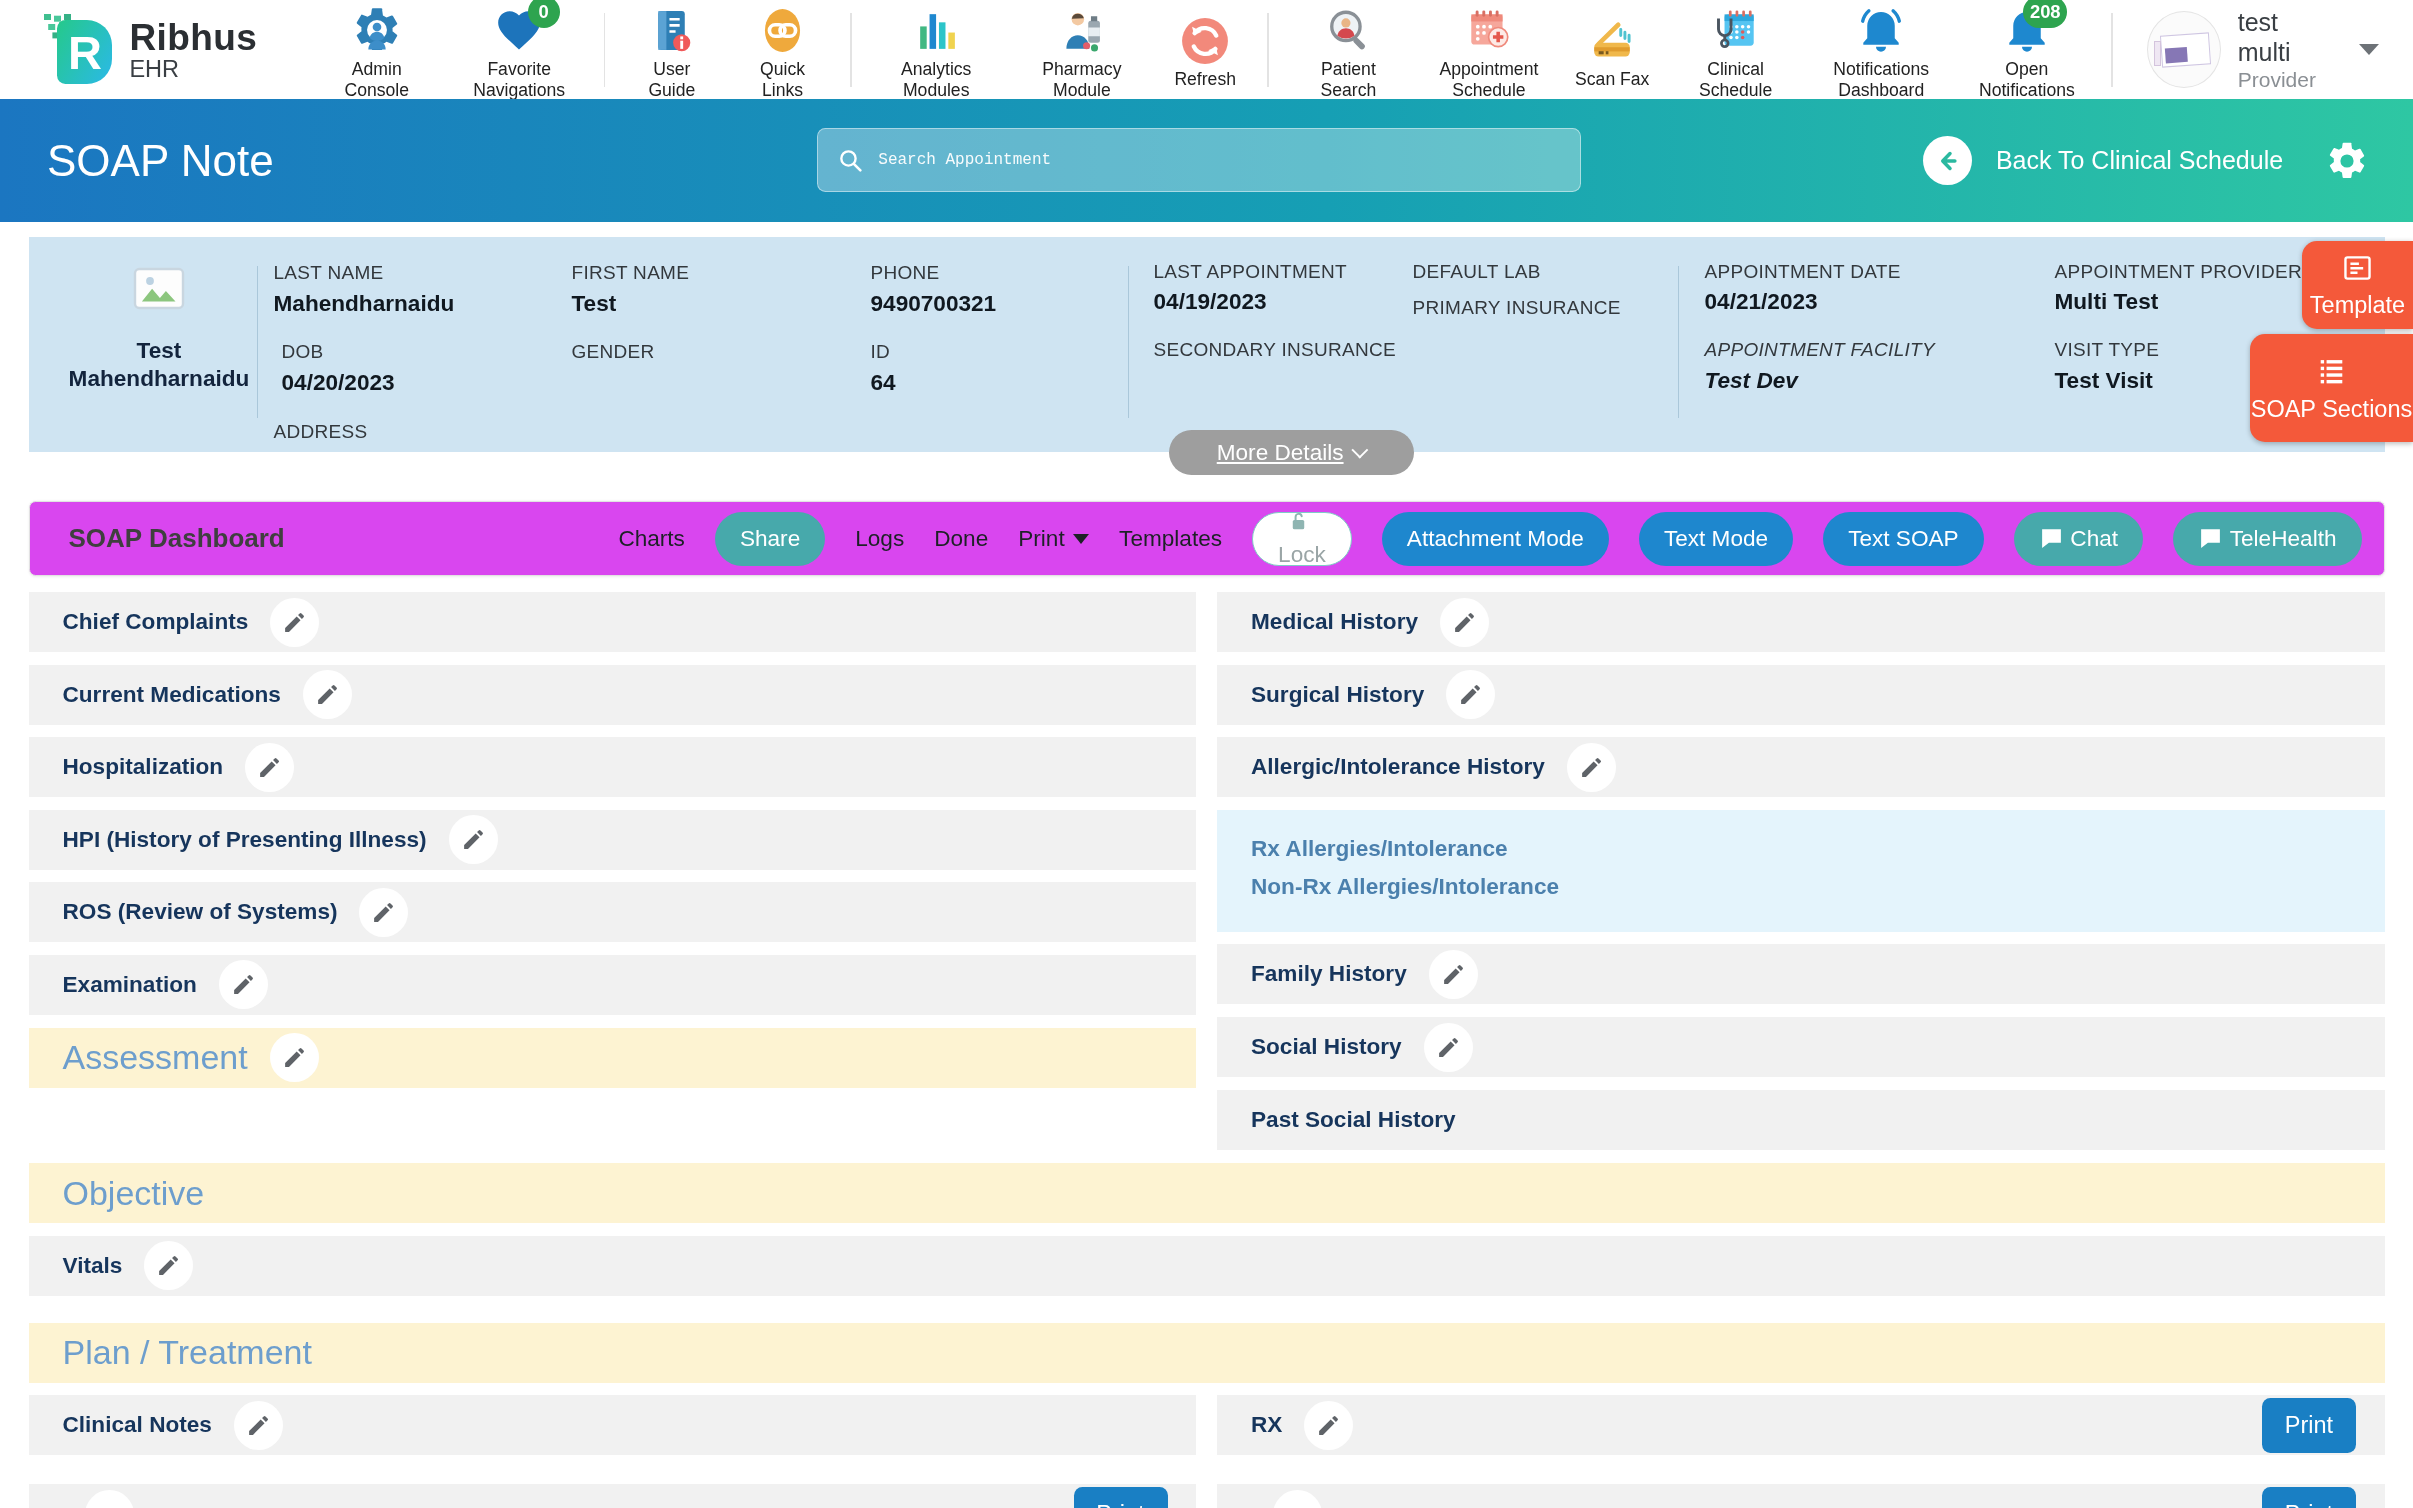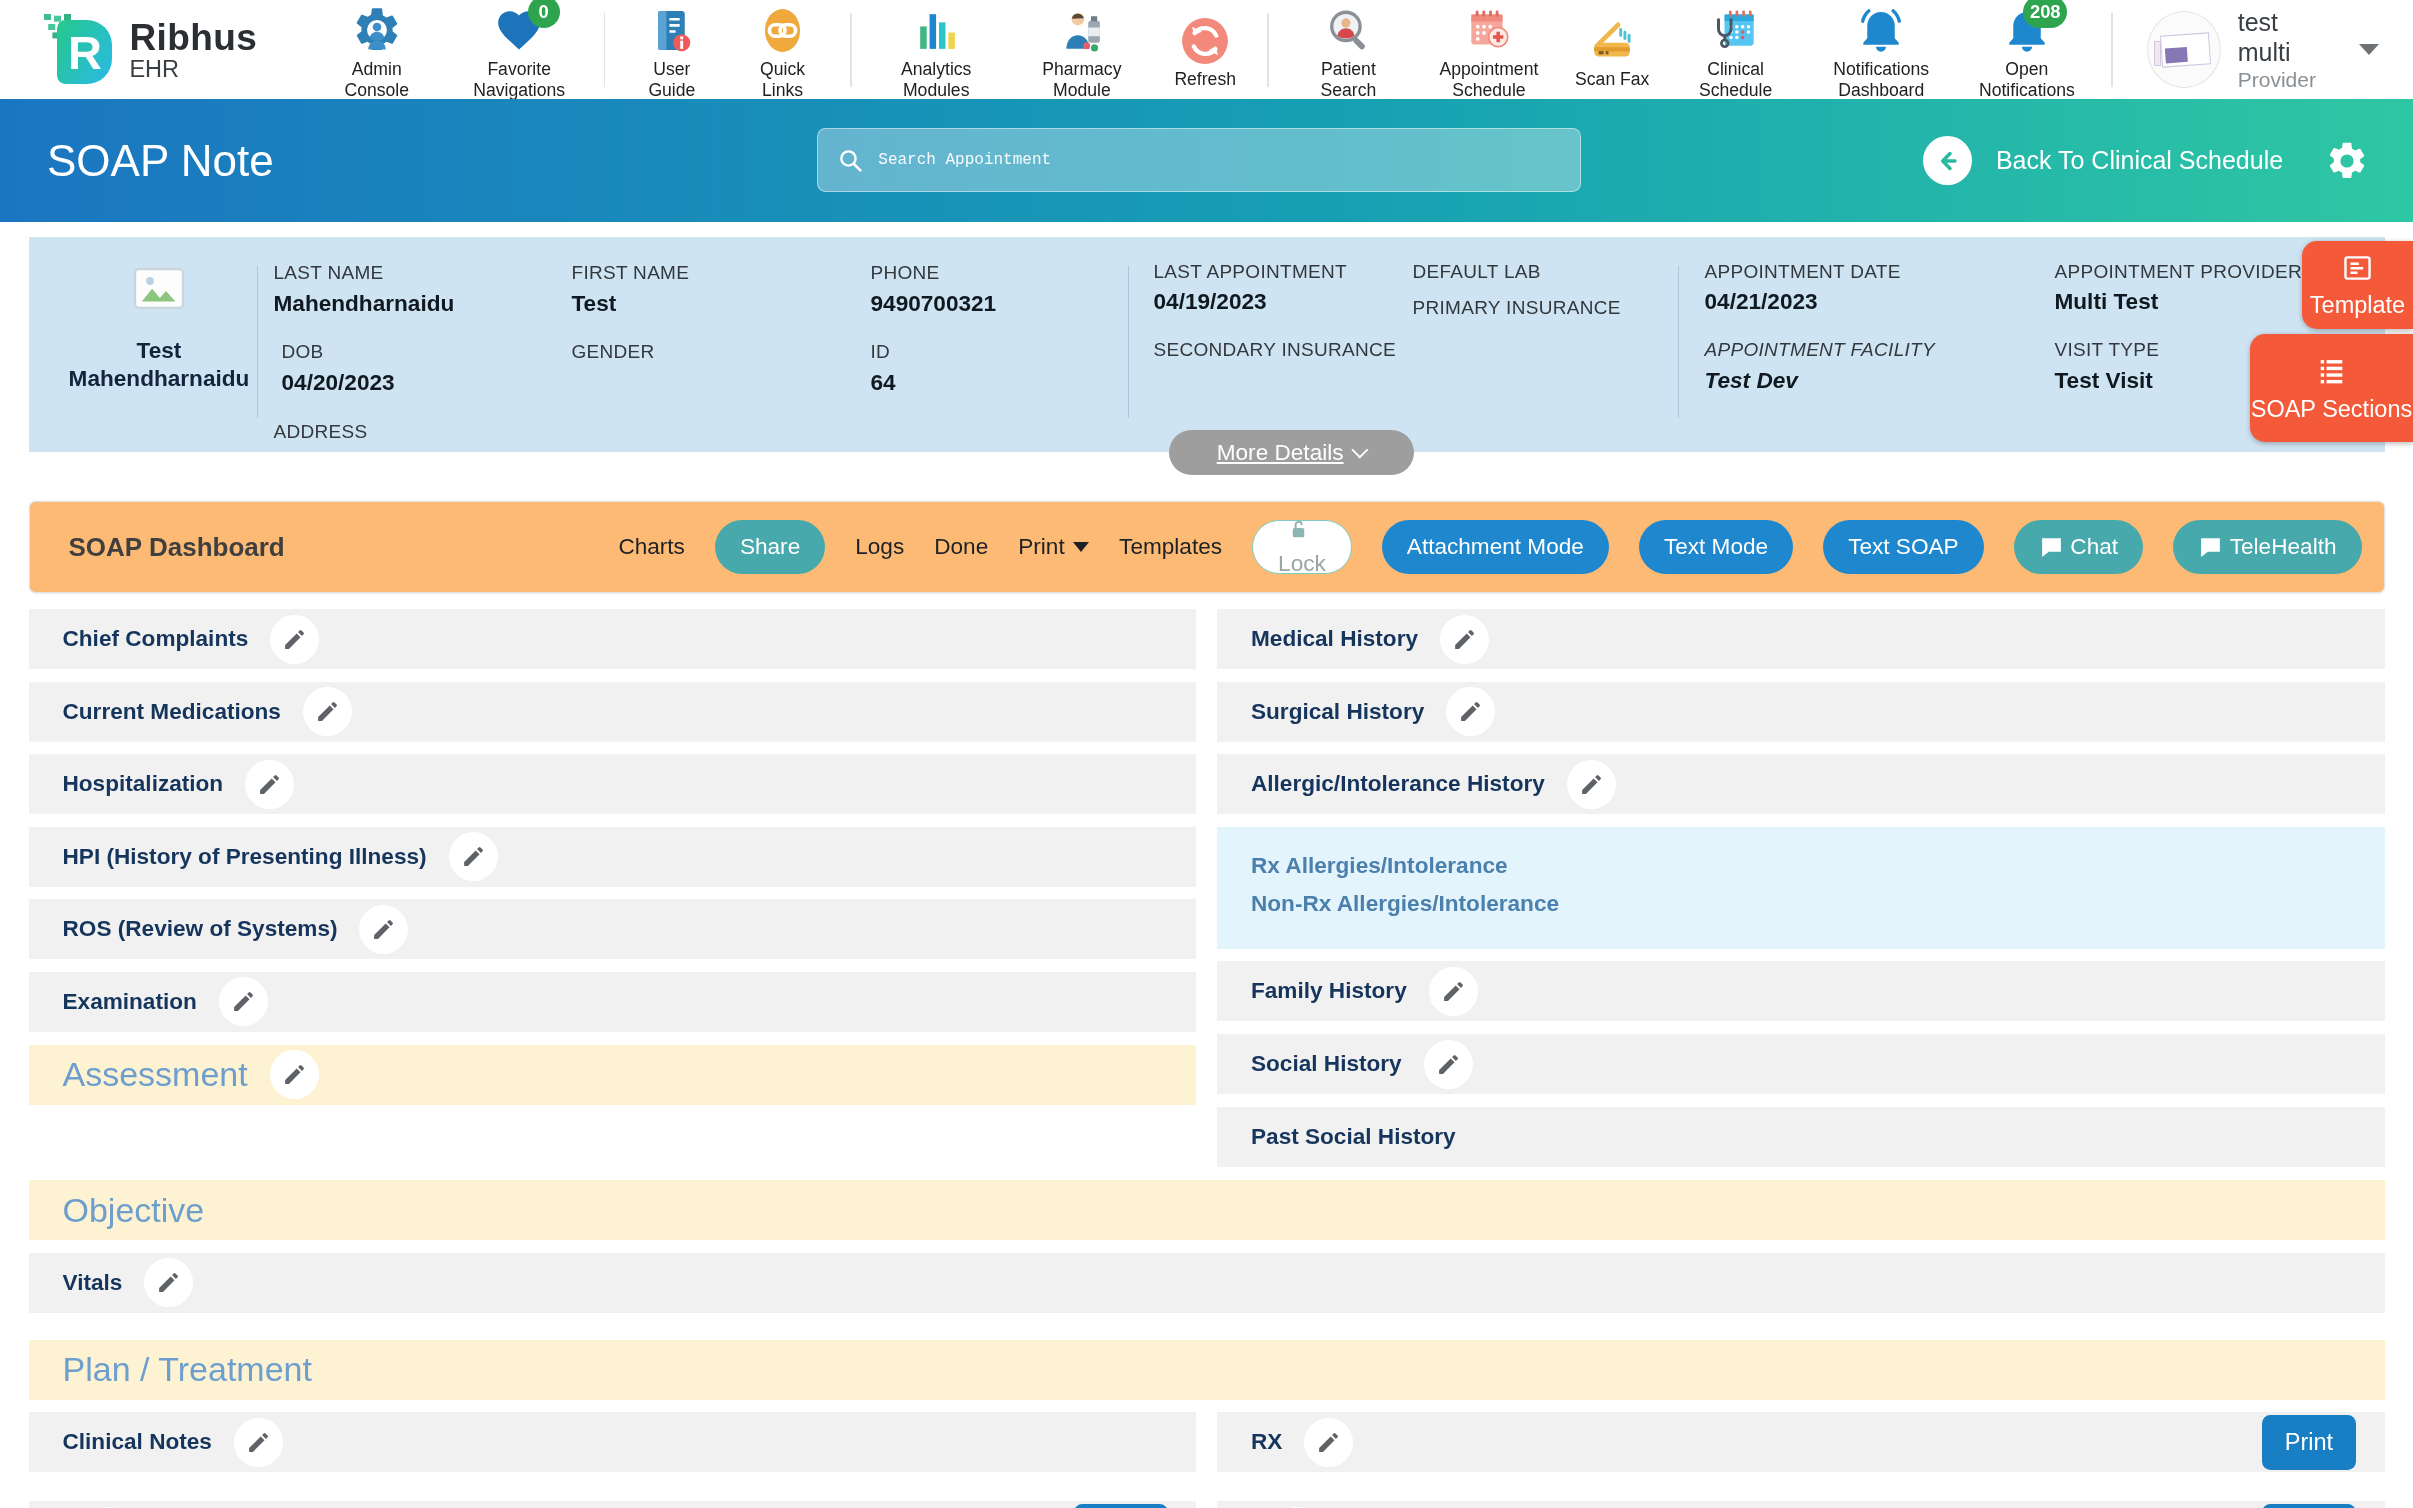--- a/index.html
+++ b/index.html
@@ -75,21 +75,21 @@
                transform:rotate(45deg); margin-top:-5px; }
 
   .side-btn { position:absolute; right:0; background:#f4593a; color:#fff; z-index:6; cursor:pointer;
               display:flex; flex-direction:column; align-items:center; justify-content:center; gap:6.7px;
               border-radius:15px 0 0 15px; box-shadow:0 1.7px 5px rgba(0,0,0,0.25); }
   .side-btn .sb-label { font-size:23.5px; }
   .btn-template { top:241px; width:111px; height:88px; }
   .btn-soapsections { top:334px; width:163px; height:108px; }
 
   
-  .toolbar { margin:49px 28.5px 0; height:92px; background:#fdba74; border:0.8px solid #e2e2e2; border-radius:6.7px;
+  .toolbar { margin:49px 28.5px 0; height:75px; background:#d946ef; border:0.8px solid #e2e2e2; border-radius:6.7px;
              box-shadow:0 0.8px 2.5px rgba(0,0,0,0.08); display:flex; align-items:center; padding:0 22px;text-align:right; }
   .tb-title { font-size:26px; font-weight:bold; color:#3f3f3f; margin-left:17px; }
   .tb-items { display:flex; align-items:center; margin-left:auto; gap:30px; }
   .tb-link { font-size:22.6px; color:#1d2126; cursor:pointer; white-space:nowrap; display:flex; align-items:center; gap:8.4px; }
   .tb-caret { width:0; height:0; border-left:8.4px solid transparent; border-right:8.4px solid transparent;
               border-top:10px solid #1d2126; }
   .pill { height:54px; border-radius:27px; display:flex; align-items:center; justify-content:center;
           font-size:22.6px; padding:0 25px; cursor:pointer; white-space:nowrap; }
   .pill-teal { background:#47a9ab; color:#fff; }
   .pill-blue { background:#1e87ce; color:#fff; }

